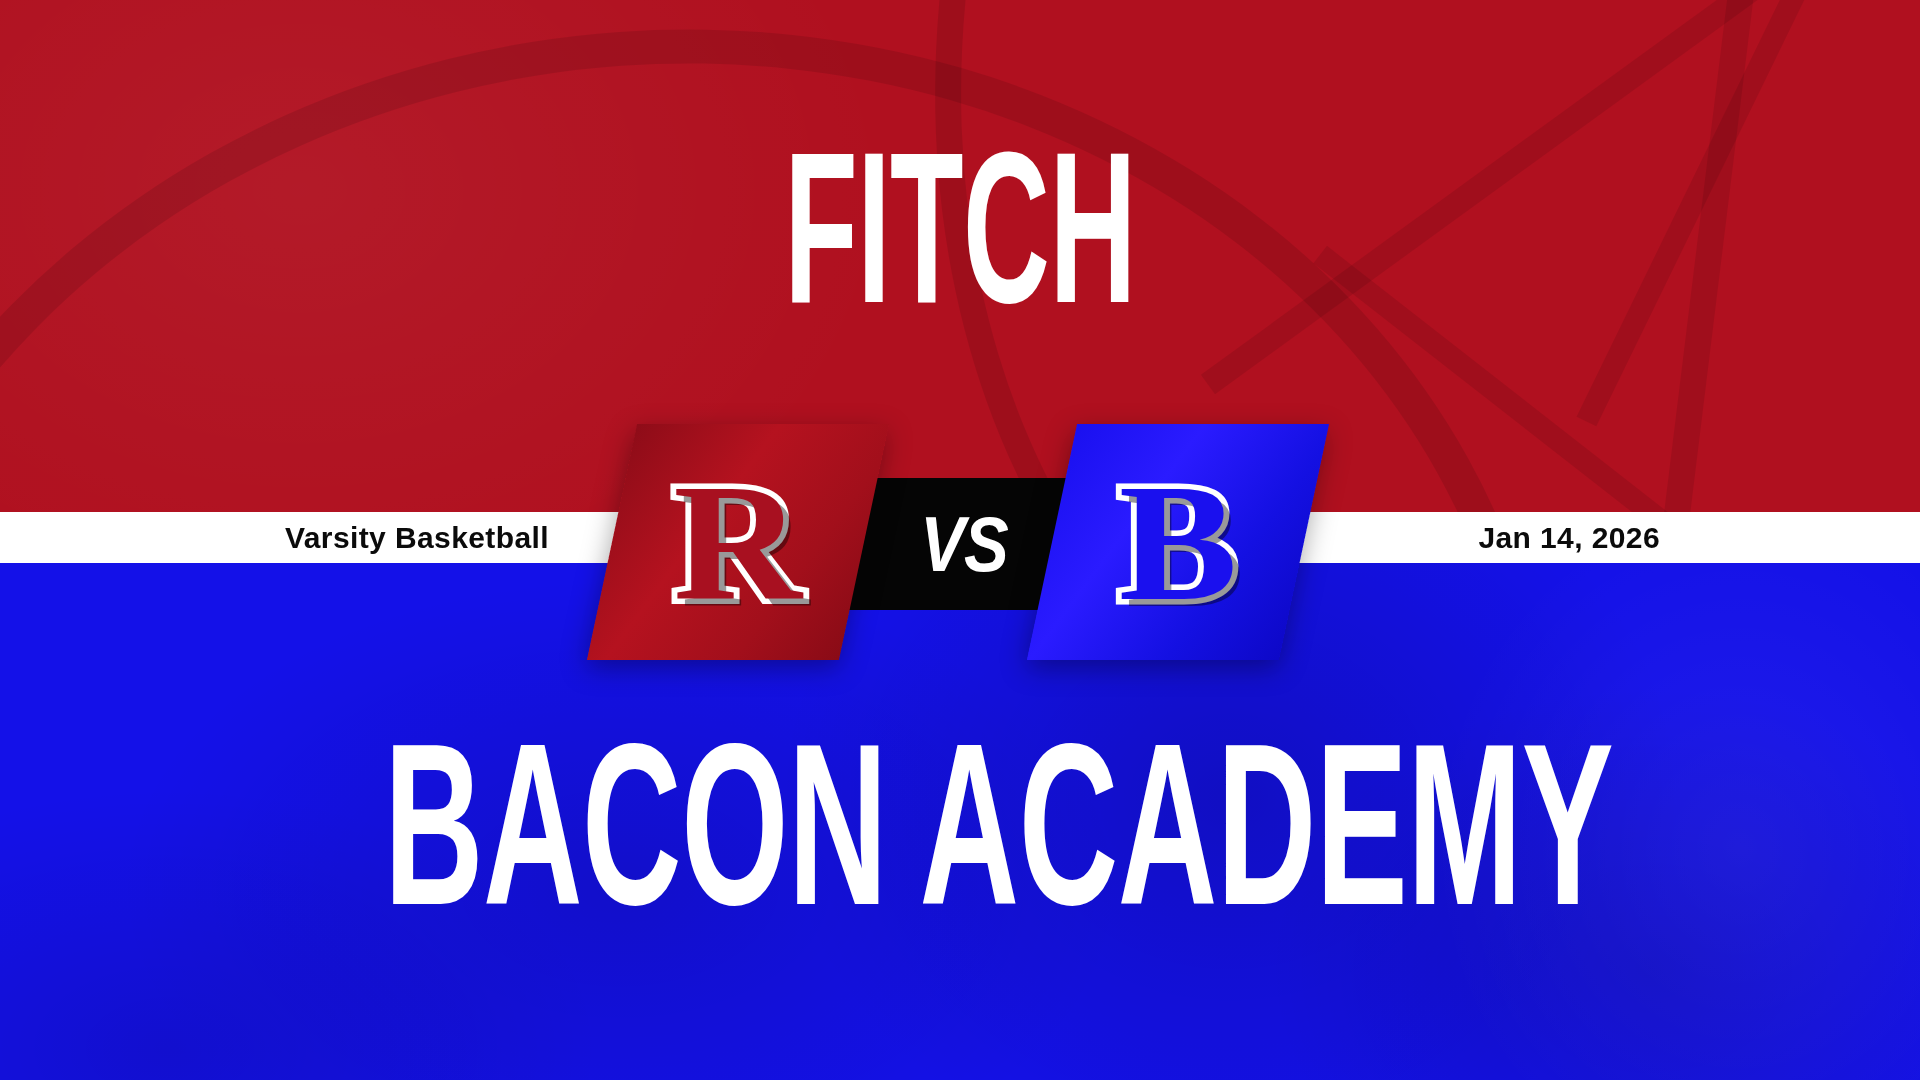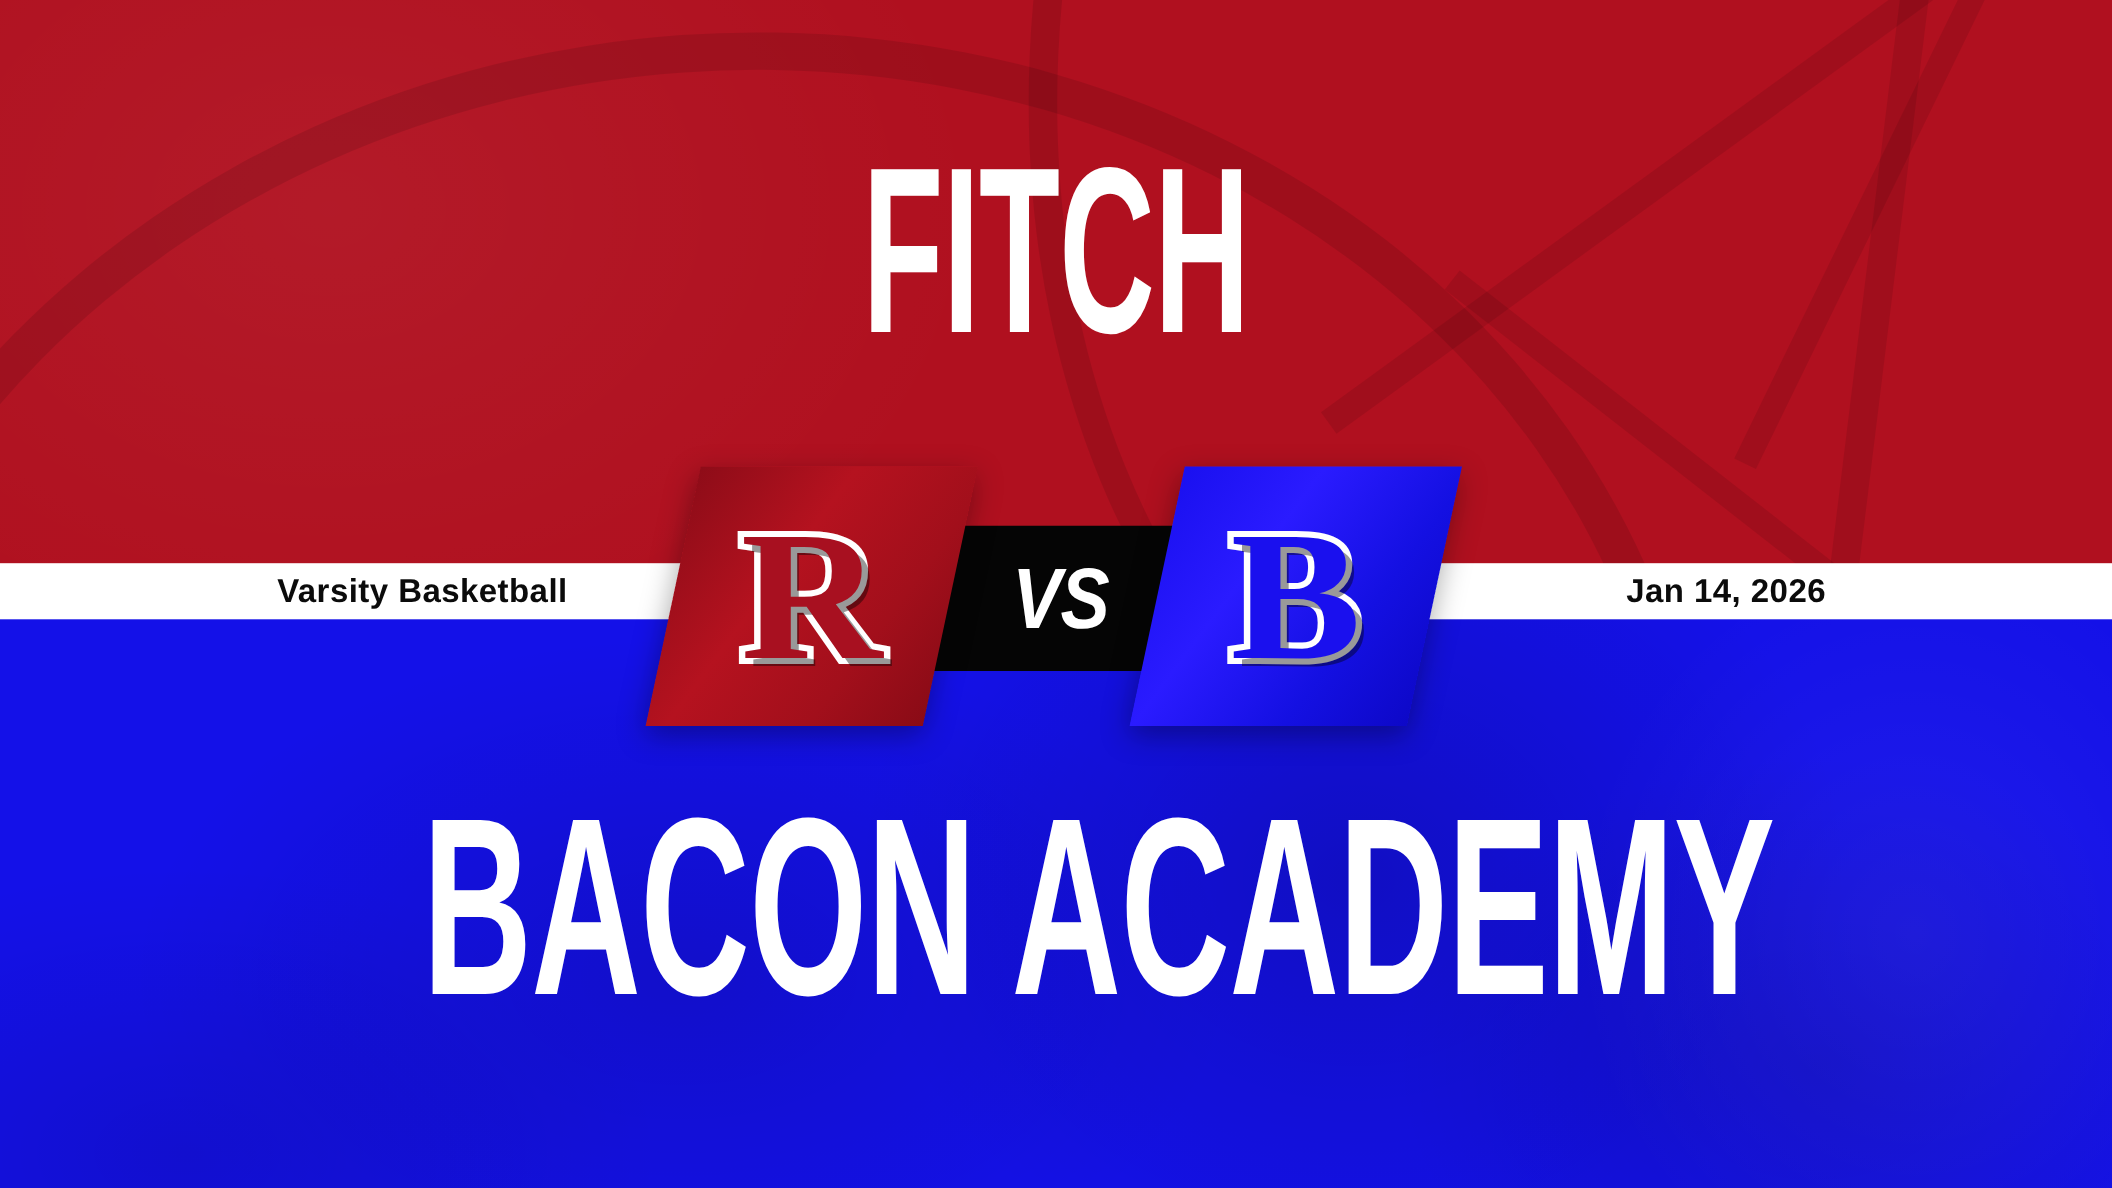--- a/index.html
+++ b/index.html
@@ -77,20 +77,21 @@
     z-index:4;
   }
   #info-bar .txt{
     position:absolute;top:0;height:51px;line-height:51px;
     color:#0b0b0b;
     font-family:"Liberation Sans", sans-serif;
     font-weight:700;
     font-size:30px;
     letter-spacing:0.4px;
     white-space:nowrap;
+    margin-left:33px;
   }
   #sport-label{left:252px;}
   #date-label{right:260px;}
 
   
   #matchup{
     position:absolute;left:0;top:0;width:1920px;height:1080px;
     z-index:6;pointer-events:none;
   }
   .panel{

